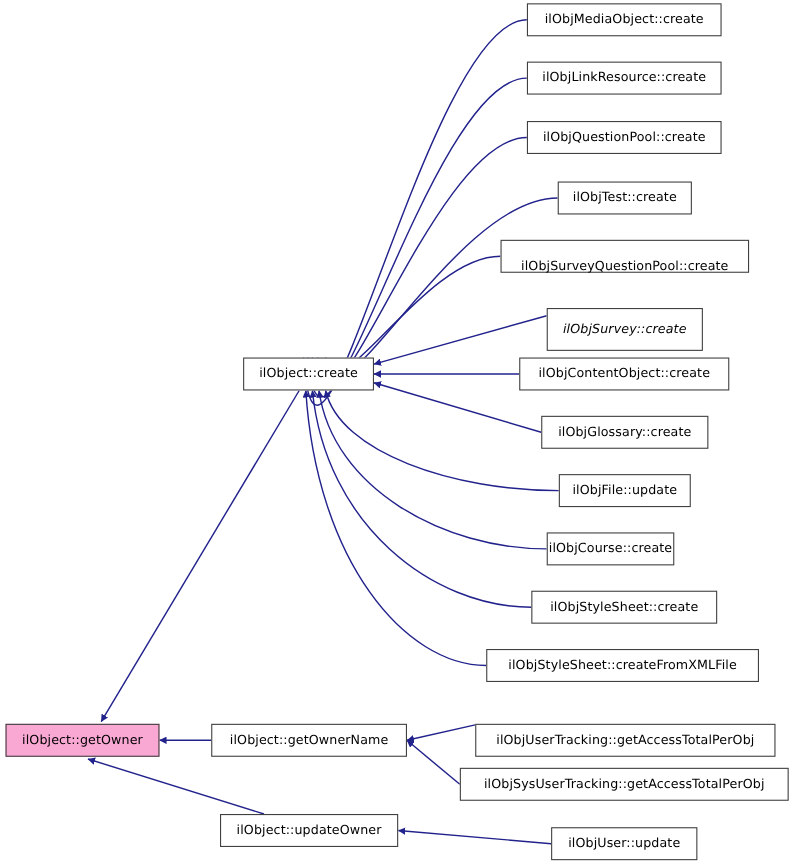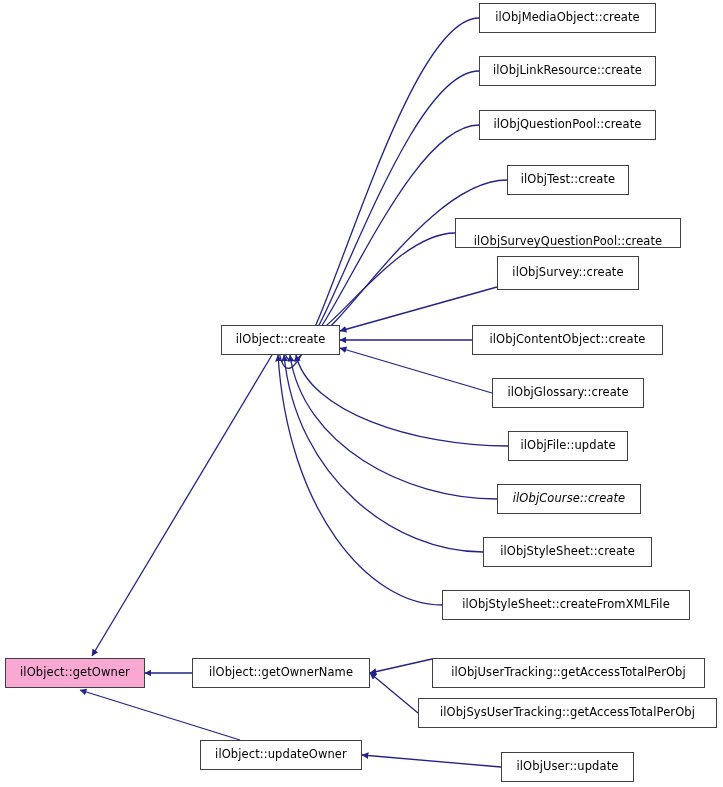--- a/index.html
+++ b/index.html
@@ -104,33 +104,33 @@
       </div>
       <div class="node" style="left: 479px; top: 110px; width: 177px; height: 30px;">
         <span class="node-label">ilObjQuestionPool::create</span>
       </div>
       <div class="node" style="left: 507px; top: 165px; width: 122px; height: 30px;">
         <span class="node-label">ilObjTest::create</span>
       </div>
       <div class="node" style="left: 455px; top: 218px; width: 226px; height: 30px; align-items: flex-end;">
         <span class="node-label">ilObjSurveyQuestionPool::create</span>
       </div>
-      <div class="node" style="left: 497px; top: 256px; width: 142px; height: 34px;">
+      <div class="node" style="left: 497px; top: 280px; width: 142px; height: 39px; font-style: italic;">
         <span class="node-label">ilObjSurvey::create</span>
       </div>
       <div class="node" style="left: 472px; top: 325px; width: 191px; height: 30px;">
         <span class="node-label">ilObjContentObject::create</span>
       </div>
       <div class="node" style="left: 492px; top: 378px; width: 152px; height: 30px;">
         <span class="node-label">ilObjGlossary::create</span>
       </div>
       <div class="node" style="left: 508px; top: 431px; width: 120px; height: 30px;">
         <span class="node-label">ilObjFile::update</span>
       </div>
-      <div class="node" style="left: 497px; top: 484px; width: 144px; height: 30px; font-style: italic;">
+      <div class="node" style="left: 497px; top: 484px; width: 116px; height: 30px;">
         <span class="node-label">ilObjCourse::create</span>
       </div>
       <div class="node" style="left: 483px; top: 537px; width: 169px; height: 30px;">
         <span class="node-label">ilObjStyleSheet::create</span>
       </div>
       <div class="node" style="left: 442px; top: 590px; width: 248px; height: 30px;">
         <span class="node-label">ilObjStyleSheet::createFromXMLFile</span>
       </div>
       <div class="node" style="left: 432px; top: 644px; width: 273px; height: 30px; margin-top: 14px;">
         <span class="node-label">ilObjUserTracking::getAccessTotalPerObj</span>

